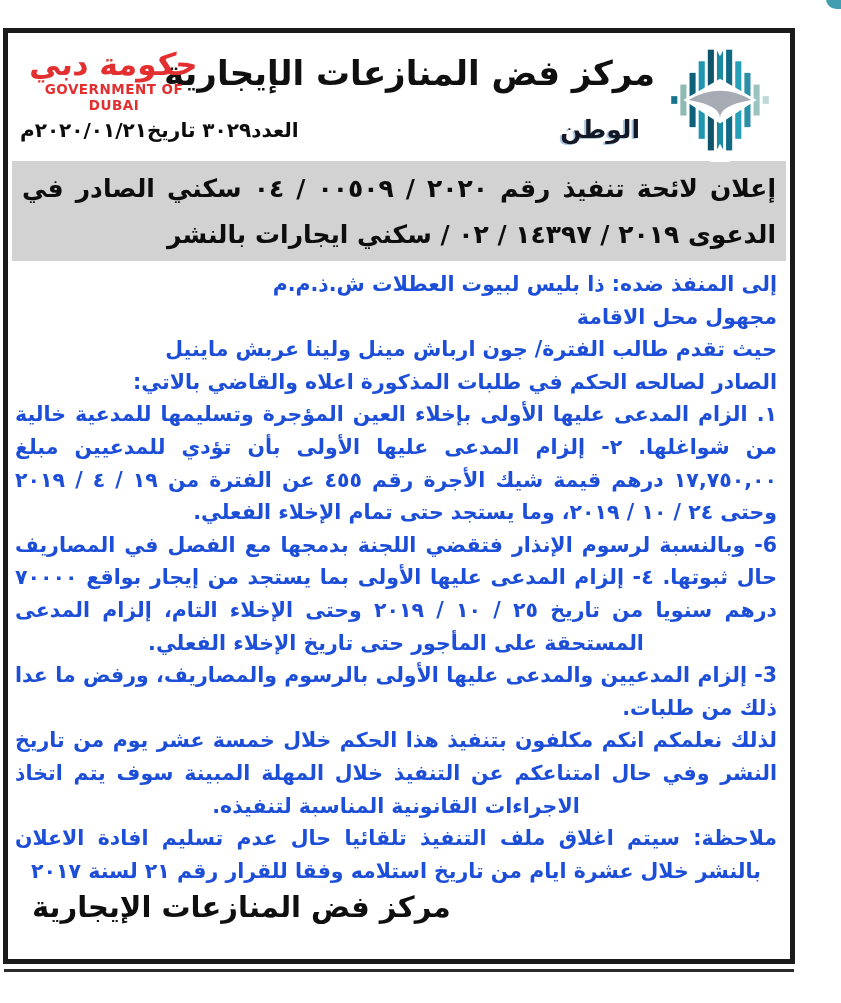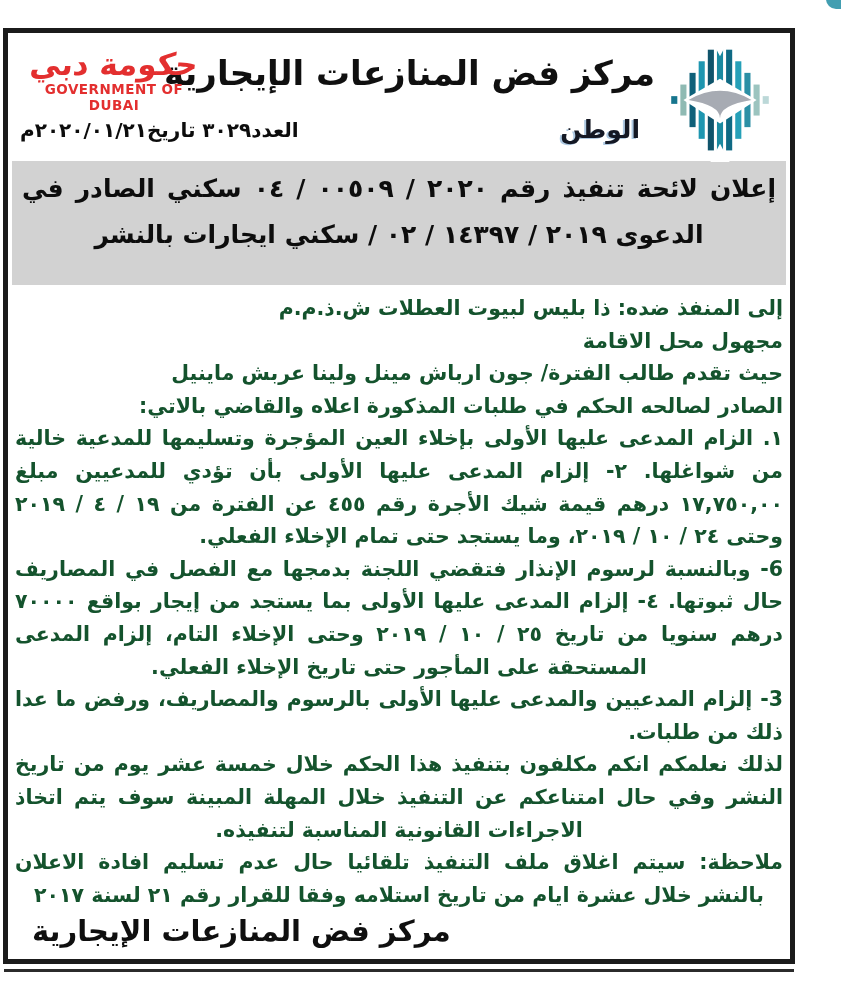--- a/index.html
+++ b/index.html
@@ -36,27 +36,27 @@
   .dubai-gov .gov-en{
     display:block;font-size:13.5px;line-height:16px;color:#e32f2f;letter-spacing:.5px;
     font-family:"DejaVu Sans",sans-serif;
     text-align:center;
   }
   .issue-line{
     position:absolute;top:85px;left:12px;font-size:20px;white-space:nowrap;color:#0c0c0c;
   }
   
   .title-box{
-    margin:0 4px;height:124px;background:#d2d2d2;box-sizing:border-box;
+    margin:0 4px;height:100px;background:#d2d2d2;box-sizing:border-box;
     padding:5px 10px 0 10px;font-size:25px;line-height:46px;color:#0d0d0d;
   }
   .title-box .t1{text-align:justify;text-align-last:justify;}
-  .title-box .t2{text-align:center;}
+  .title-box .t2{}
   
-  .body-text{padding:7px 7px 0 7px;font-size:20.5px;line-height:32.6px;color:#14532d;}
+  .body-text{padding:7px 13px 0 7px;font-size:20.5px;line-height:32.6px;color:#1d4ed8;}
   .line{white-space:normal;}
   .line[data-align="justify"]{text-align:justify;text-align-last:justify;}
   .line[data-align="right"]{text-align:right;}
   .line[data-align="center"]{text-align:center;}
   
   .footer-sign{
     direction:rtl;text-align:left;padding:3px 0 0 24px;font-size:29px;color:#0f0f0f;
     letter-spacing:0;
   }
 </style>

